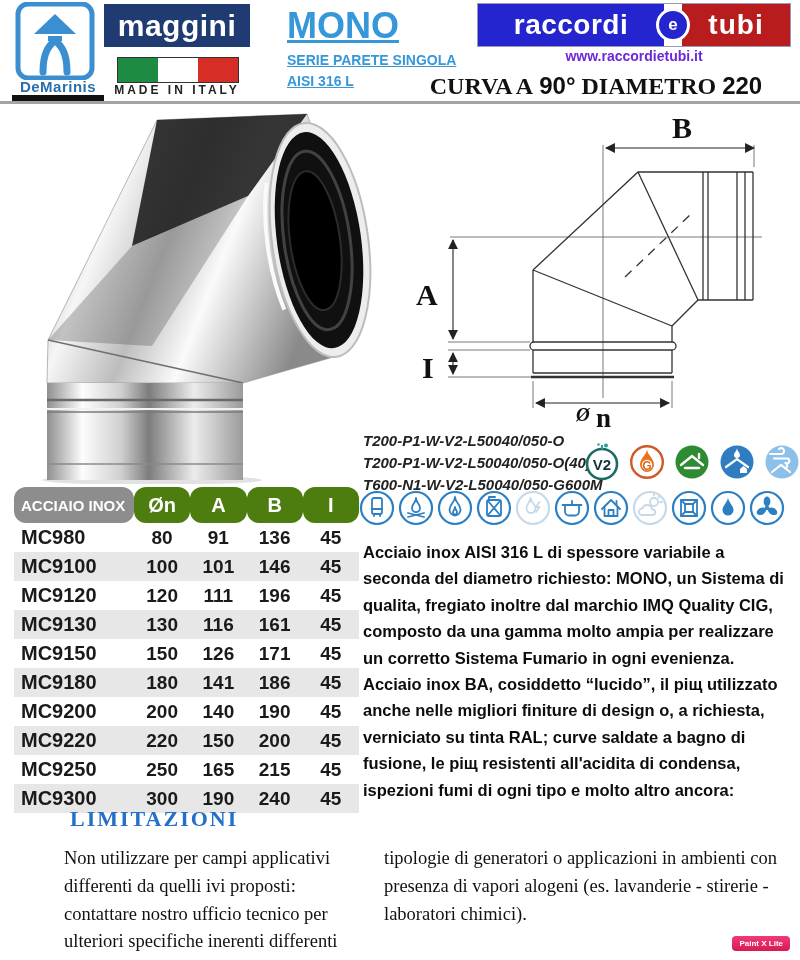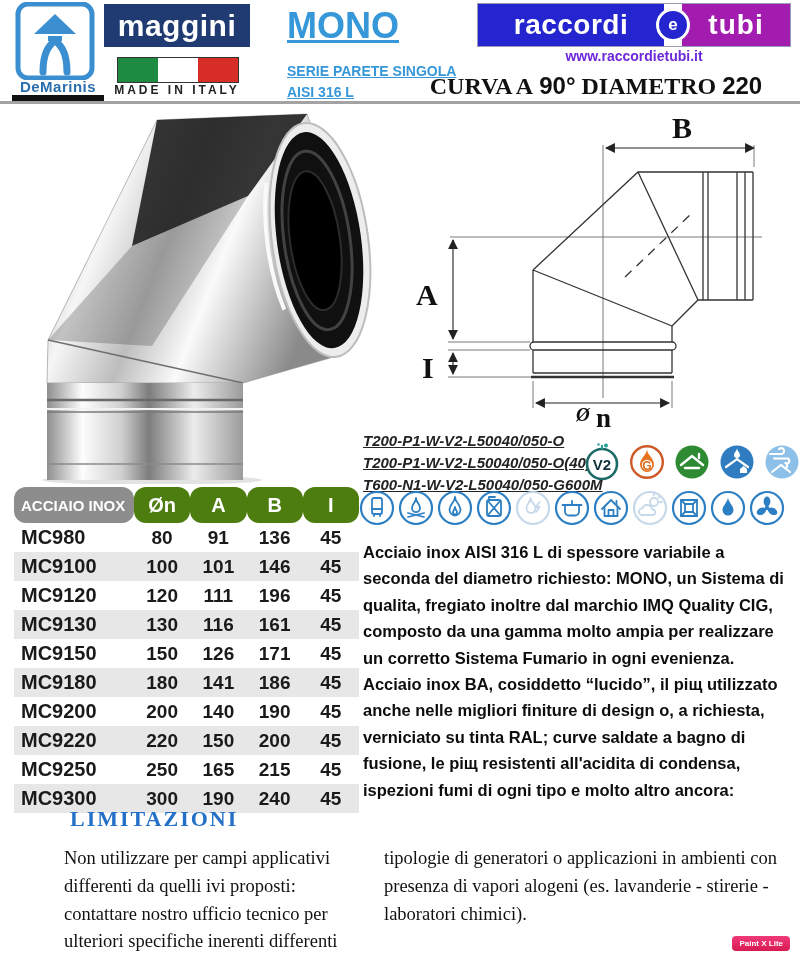--- a/index.html
+++ b/index.html
@@ -14,27 +14,27 @@
   #demarinis .dm-bar{position:absolute;left:0;top:93px;width:92px;height:9px;background:#111;}
   #maggini{left:104px;top:4px;width:146px;height:43px;background:#203a72;color:#fff;
         display:flex;align-items:center;justify-content:center;font-weight:800;font-size:30px;
         letter-spacing:.5px;}
   #flag{left:117px;top:57px;width:120px;height:24px;display:flex;border:1px solid #333;}
   #flag .seg{flex:1;}
   #made-italy{left:104px;top:83px;width:146px;text-align:center;font-weight:bold;font-size:12px;
         letter-spacing:3px;color:#222;}
   #mono-block{left:287px;top:6px;width:180px;color:#3697d9;text-decoration:underline;}
   #mono-title{font-size:36px;font-weight:800;line-height:1.1;}
-  #mono-sub1{font-size:14px;font-weight:800;margin-top:17px;}
+  #mono-sub1{font-size:14px;font-weight:800;margin-top:6px;}
   #mono-sub2{font-size:14px;font-weight:800;margin-top:5px;}
   #rt-logo{left:478px;top:4px;width:312px;height:42px;display:flex;align-items:stretch;
         outline:1px solid #9a9ab8;}
   .rt-blue{background:#2525d0;color:#fff;display:flex;align-items:center;justify-content:center;
         font-weight:800;font-size:28px;flex:1 1 55%;letter-spacing:.5px;}
-  .rt-red{background:#a21caf;color:#fff;display:flex;align-items:center;justify-content:center;
+  .rt-red{background:#b91c1c;color:#fff;display:flex;align-items:center;justify-content:center;
         font-weight:800;font-size:28px;flex:1 1 30%;letter-spacing:1px;}
   .rt-e{width:28px;height:28px;border-radius:50%;border:3px solid #fff;background:#2525d0;color:#fff;
         font-weight:bold;font-size:17px;display:flex;align-items:center;justify-content:center;
         margin:4px -8px 0 -8px;position:relative;z-index:2;}
   #rt-url{left:478px;top:48px;width:312px;text-align:center;font-weight:bold;font-size:14px;color:#6d28d9;}
   #header-rule{left:0;top:101px;width:800px;height:3px;background:#a3a3a3;}
 
   
   #page-title{left:398px;top:72px;width:396px;text-align:center;font-size:24px;font-weight:bold;
         color:#111;white-space:nowrap;}
@@ -45,21 +45,21 @@
   
   #photo{left:12px;top:106px;}
   #drawing{left:400px;top:105px;}
   .dline{stroke:#333;stroke-width:1.3;fill:none;}
   .dthin{stroke:#555;stroke-width:.8;fill:none;}
   .ddim{stroke:#222;stroke-width:1.1;fill:none;}
   .dlabel{font-family:"Liberation Serif",serif;font-weight:bold;fill:#111;}
 
   
   #codes{left:363px;top:430px;width:240px;font-style:italic;font-weight:600;font-size:15px;
-        line-height:1.45;color:#222;text-decoration:underline;}
+        line-height:1.45;color:#222;}
   #cert-icons{left:582px;top:442px;display:flex;gap:5px;}
   #cert-icons .icon{width:40px;height:40px;}
   #app-icons{left:359px;top:490px;display:flex;gap:3px;}
   #app-icons .icon{width:36px;height:36px;}
   .icon svg{display:block;}
 
   
   #spec-table{left:14px;top:487px;width:345px;border-collapse:collapse;table-layout:fixed;}
   #spec-table th{height:34px;color:#fff;font-weight:bold;border-radius:12px;}
   #spec-table th.first{background:#8d8d8d;font-size:15px;text-align:left;padding-left:7px;width:112px;}

